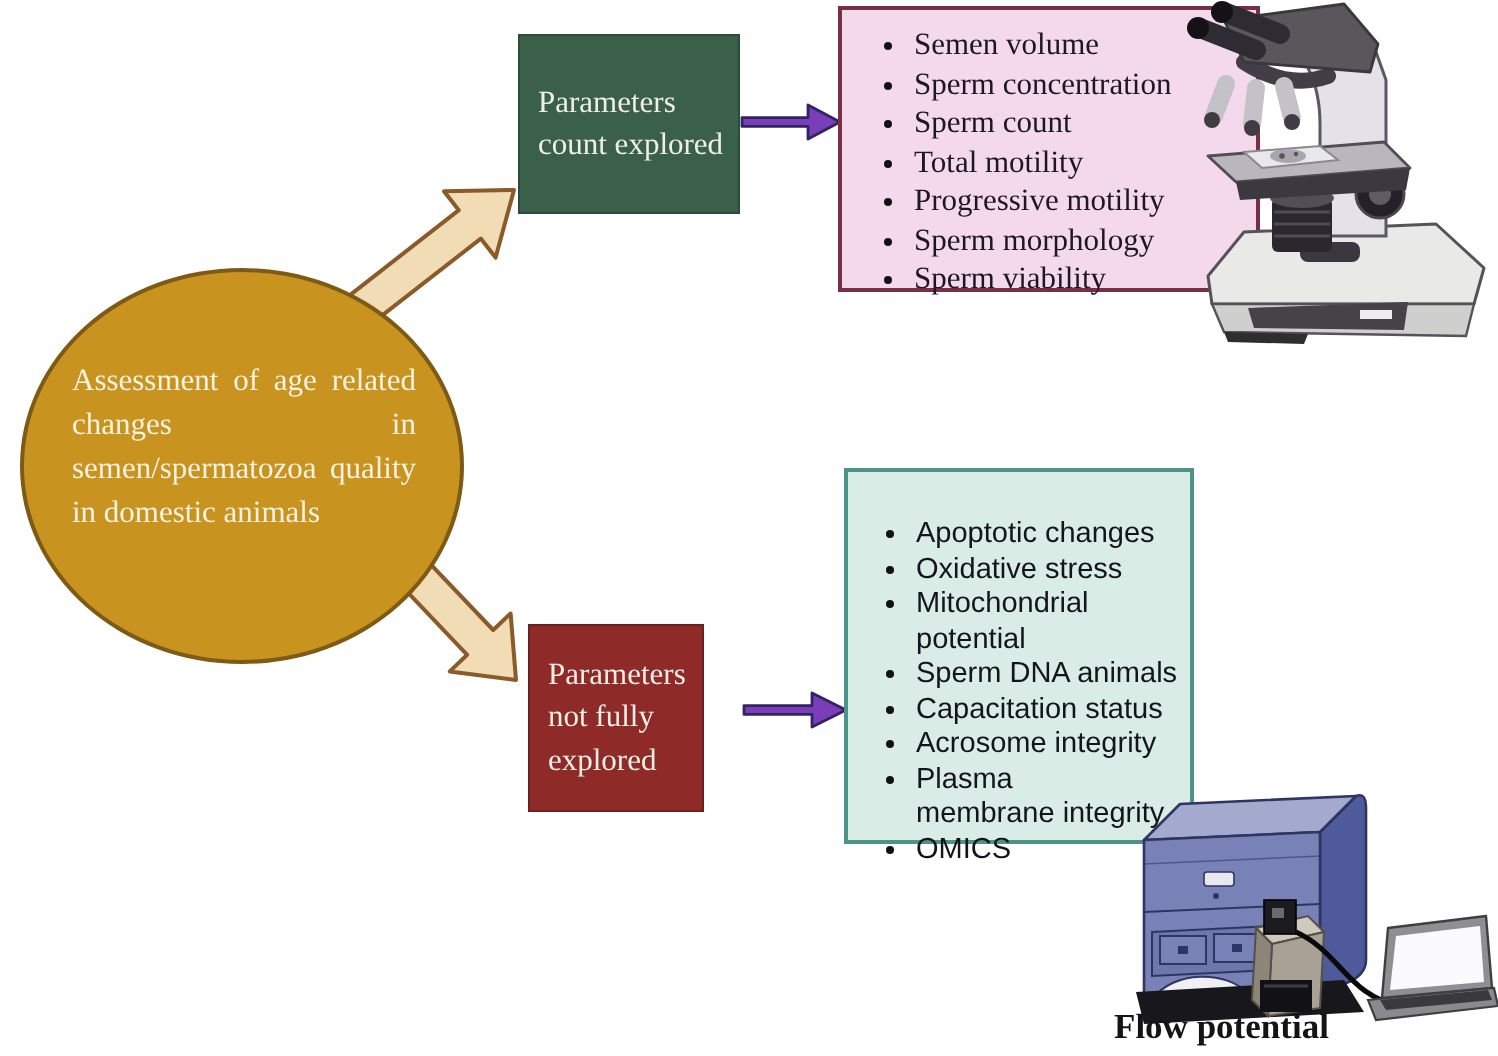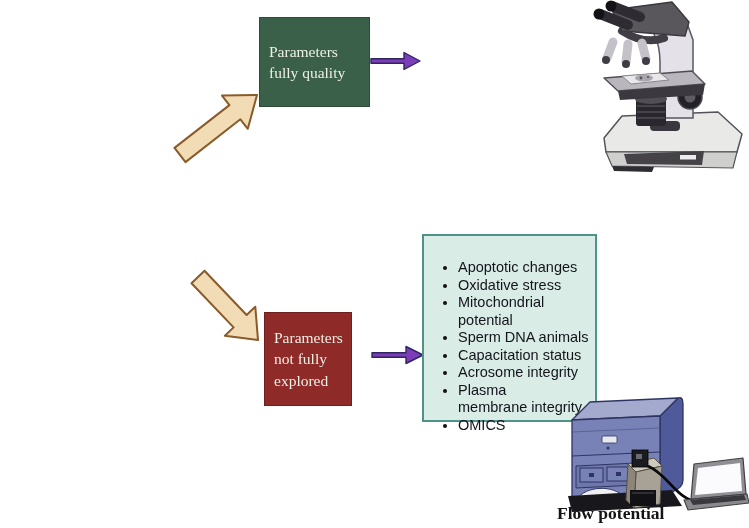--- a/index.html
+++ b/index.html
@@ -47,28 +47,42 @@
 
 <div class="stage">
 
   <svg id="arrow-layer" class="abs" width="749" height="528" viewBox="0 0 749 528">
     <polygon points="185.5,162.1 240.4,119.3 247.8,128.8 257,95 222,95.6 229.4,105.1 174.5,147.9" fill="#F2DCB6" stroke="#8A5A28" stroke-width="2" stroke-linejoin="round"></polygon>
     <polygon points="191.5,283.2 233.6,327.4 224.9,335.7 258,340 255.3,306.7 246.6,315.0 204.5,270.8" fill="#F2DCB6" stroke="#8A5A28" stroke-width="2" stroke-linejoin="round"></polygon>
     <path d="M371,58.8 L404,58.8 L404,52.5 L420,61 L404,69.5 L404,63.2 L371,63.2 Z" fill="#7C3EB8" stroke="#2F2560" stroke-width="1.4" stroke-linejoin="round"></path>
     <path d="M372,352.8 L406,352.8 L406,346.5 L423,355 L406,363.5 L406,357.2 L372,357.2 Z" fill="#7C3EB8" stroke="#2F2560" stroke-width="1.4" stroke-linejoin="round"></path>
   </svg>
 
+  <div class="abs ellipse">
+    <div class="txt">Assessment of age related changes in semen/spermatozoa quality in domestic animals</div>
+  </div>
 
   <div class="abs node-box box-explored">
-    <span>Parameters fully quality</span>
+    <span>Parameters count explored</span>
   </div>
   <div class="abs node-box box-notexplored">
     <span>Parameters not fully explored</span>
   </div>
 
+  <div class="abs list-box list-pink">
+    <ul>
+        <li>Semen volume</li>
+        <li>Sperm concentration</li>
+        <li>Sperm count</li>
+        <li>Total motility</li>
+        <li>Progressive motility</li>
+        <li>Sperm morphology</li>
+        <li>Sperm viability</li>
+      </ul>
+  </div>
   <div class="abs list-box list-teal">
     <ul>
         <li>Apoptotic changes</li>
         <li>Oxidative stress</li>
         <li>Mitochondrial
 potential</li>
         <li>Sperm DNA animals</li>
         <li>Capacitation status</li>
         <li>Acrosome integrity</li>
         <li>Plasma

